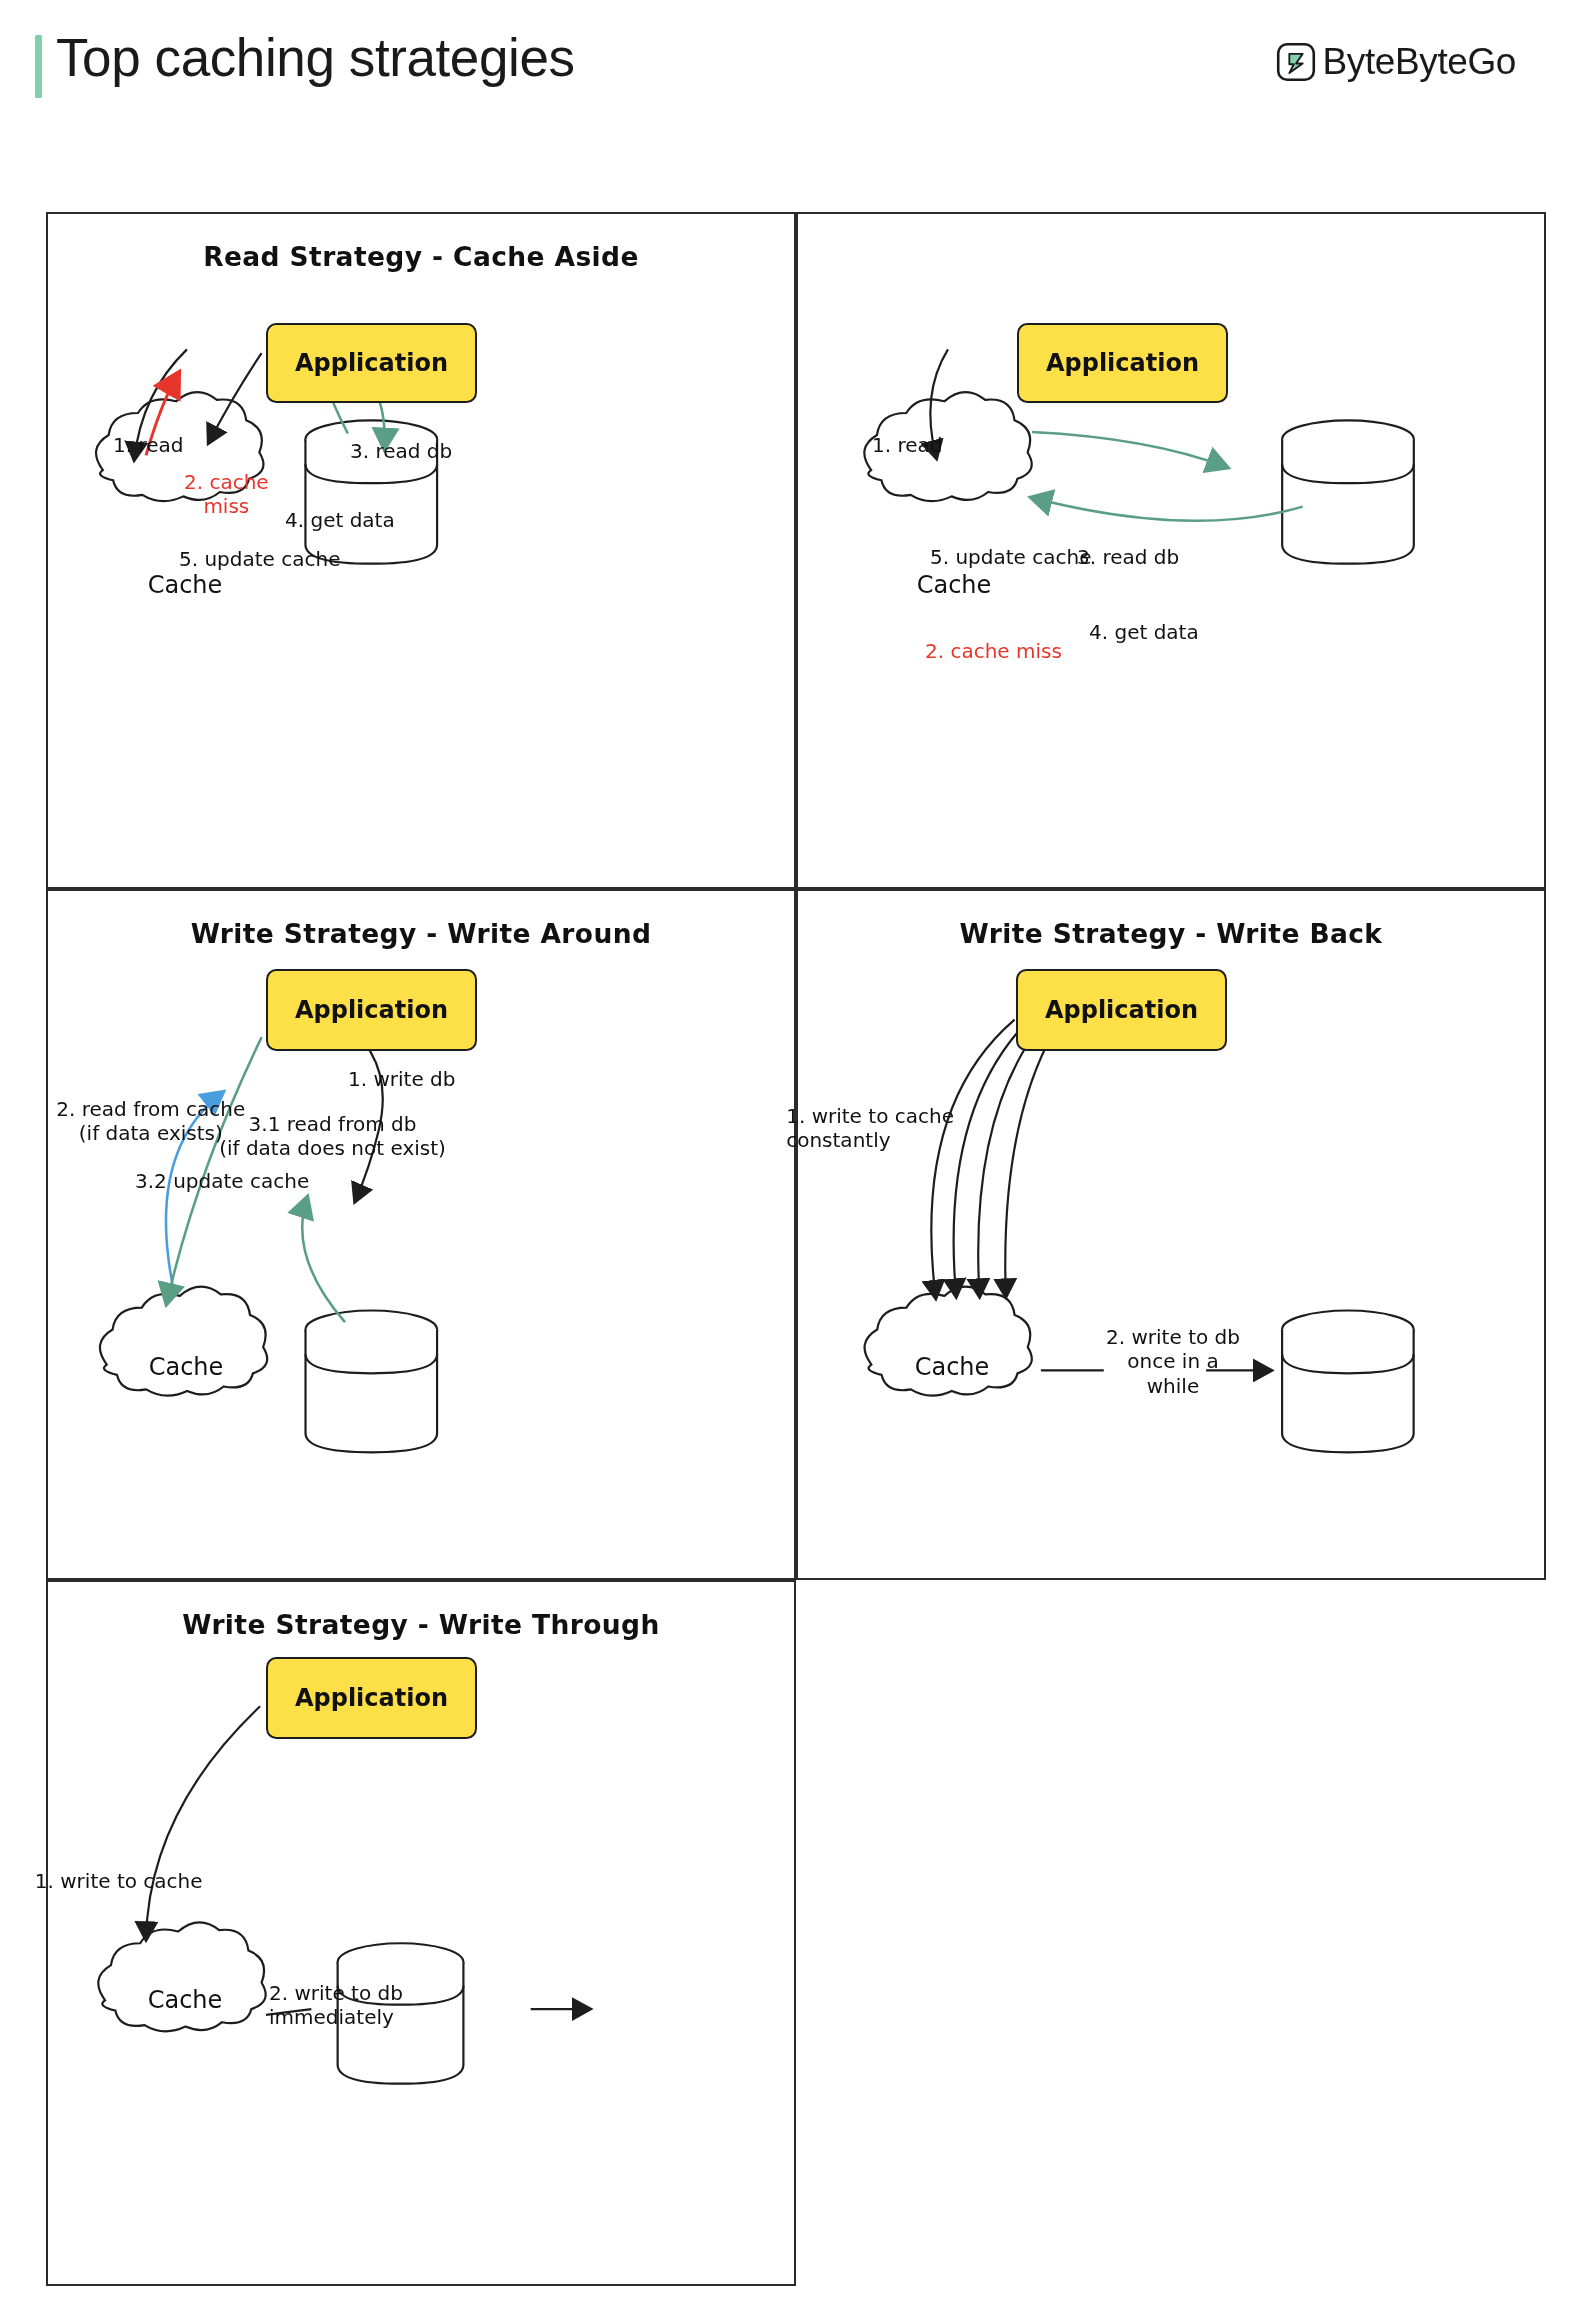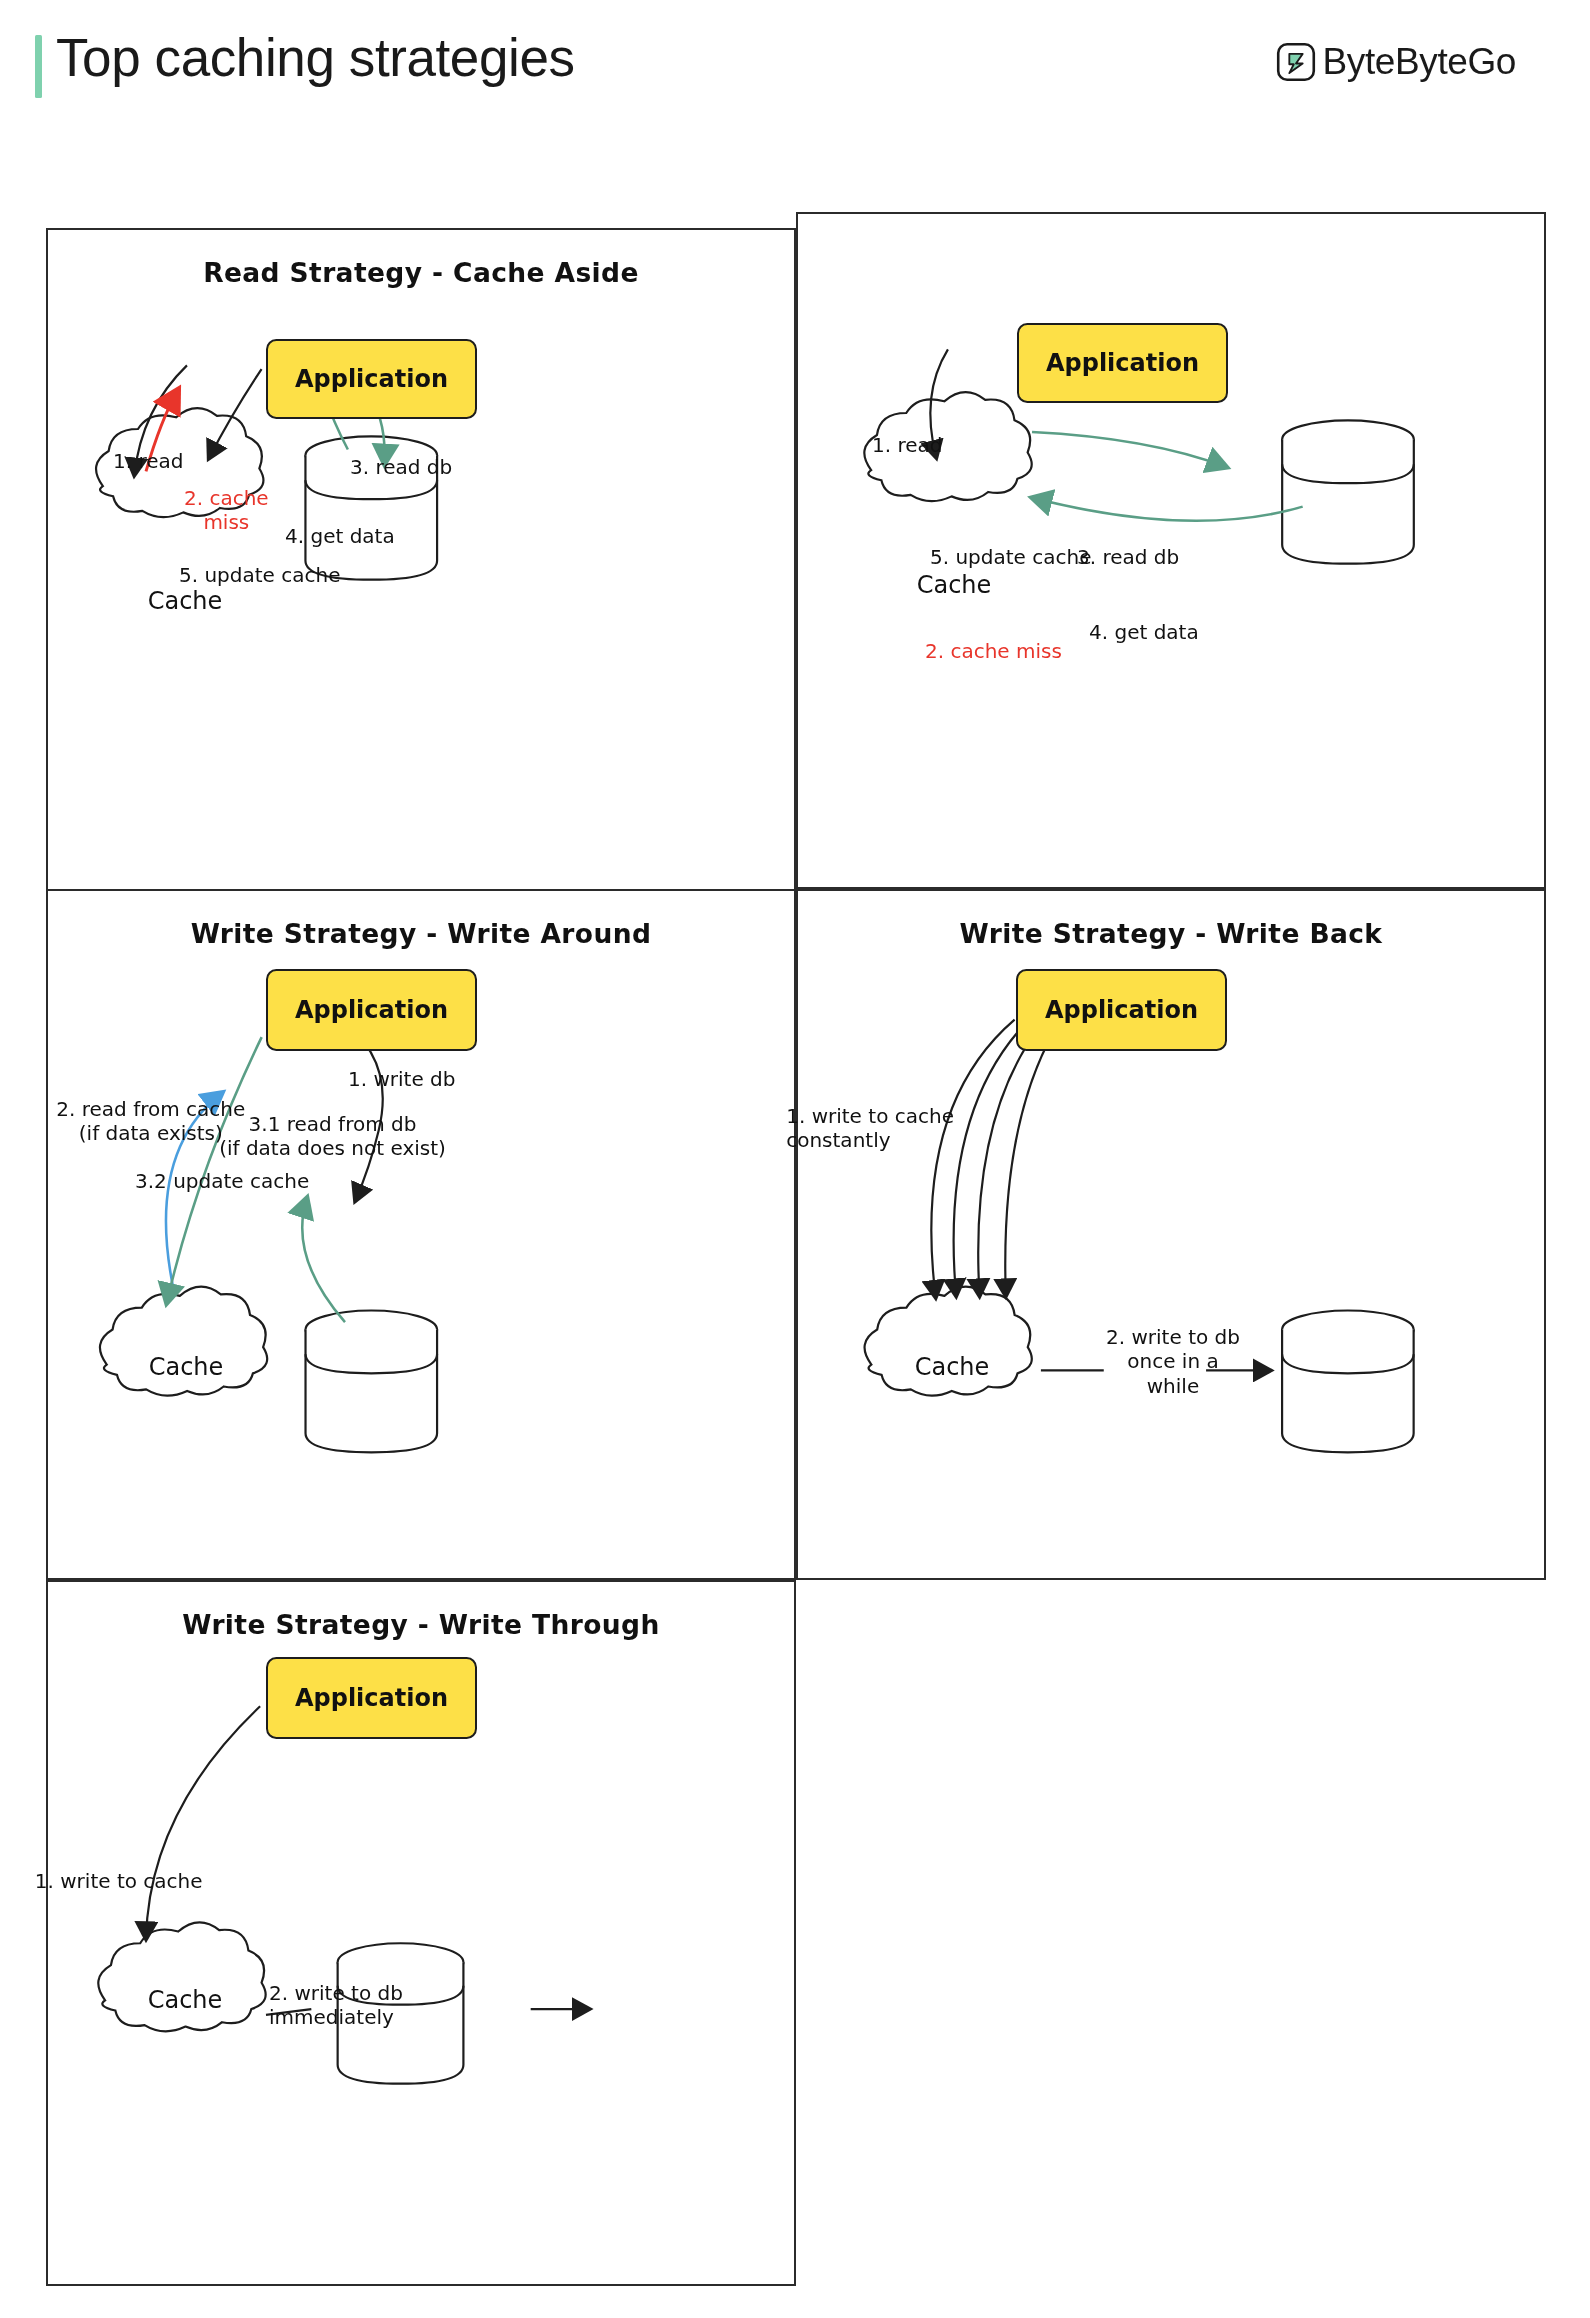--- a/index.html
+++ b/index.html
@@ -81,21 +81,21 @@
     top: 26.5px;
     left: 0;
     width: 100%;
     text-align: center;
     font-family: "DejaVu Sans", sans-serif;
     font-weight: bold;
     font-size: 26.5px;
     letter-spacing: 0.4px;
     color: #111;
   }
-  #panel-cache-aside   { left: 0;     top: 16px;     width: 750px; height: 677px; padding-left: 8px; }
+  #panel-cache-aside   { left: 0;     top: 0;     width: 750px; height: 677px; padding-left: 8px; }
   #panel-read-through  { left: 750px;top: 0;     width: 750px; height: 677px; }
   #panel-write-around  { left: 0;     top: 677px; width: 750px; height: 691px; }
   #panel-write-back    { left: 750px;top: 677px; width: 750px; height: 691px; }
   #panel-write-through { left: 0;     top: 1368px;width: 750px; height: 706px; }
 
   
   .node-app {
     position: absolute;
     border: 2.2px solid #1d1d1d;
     border-radius: 10.3px;

